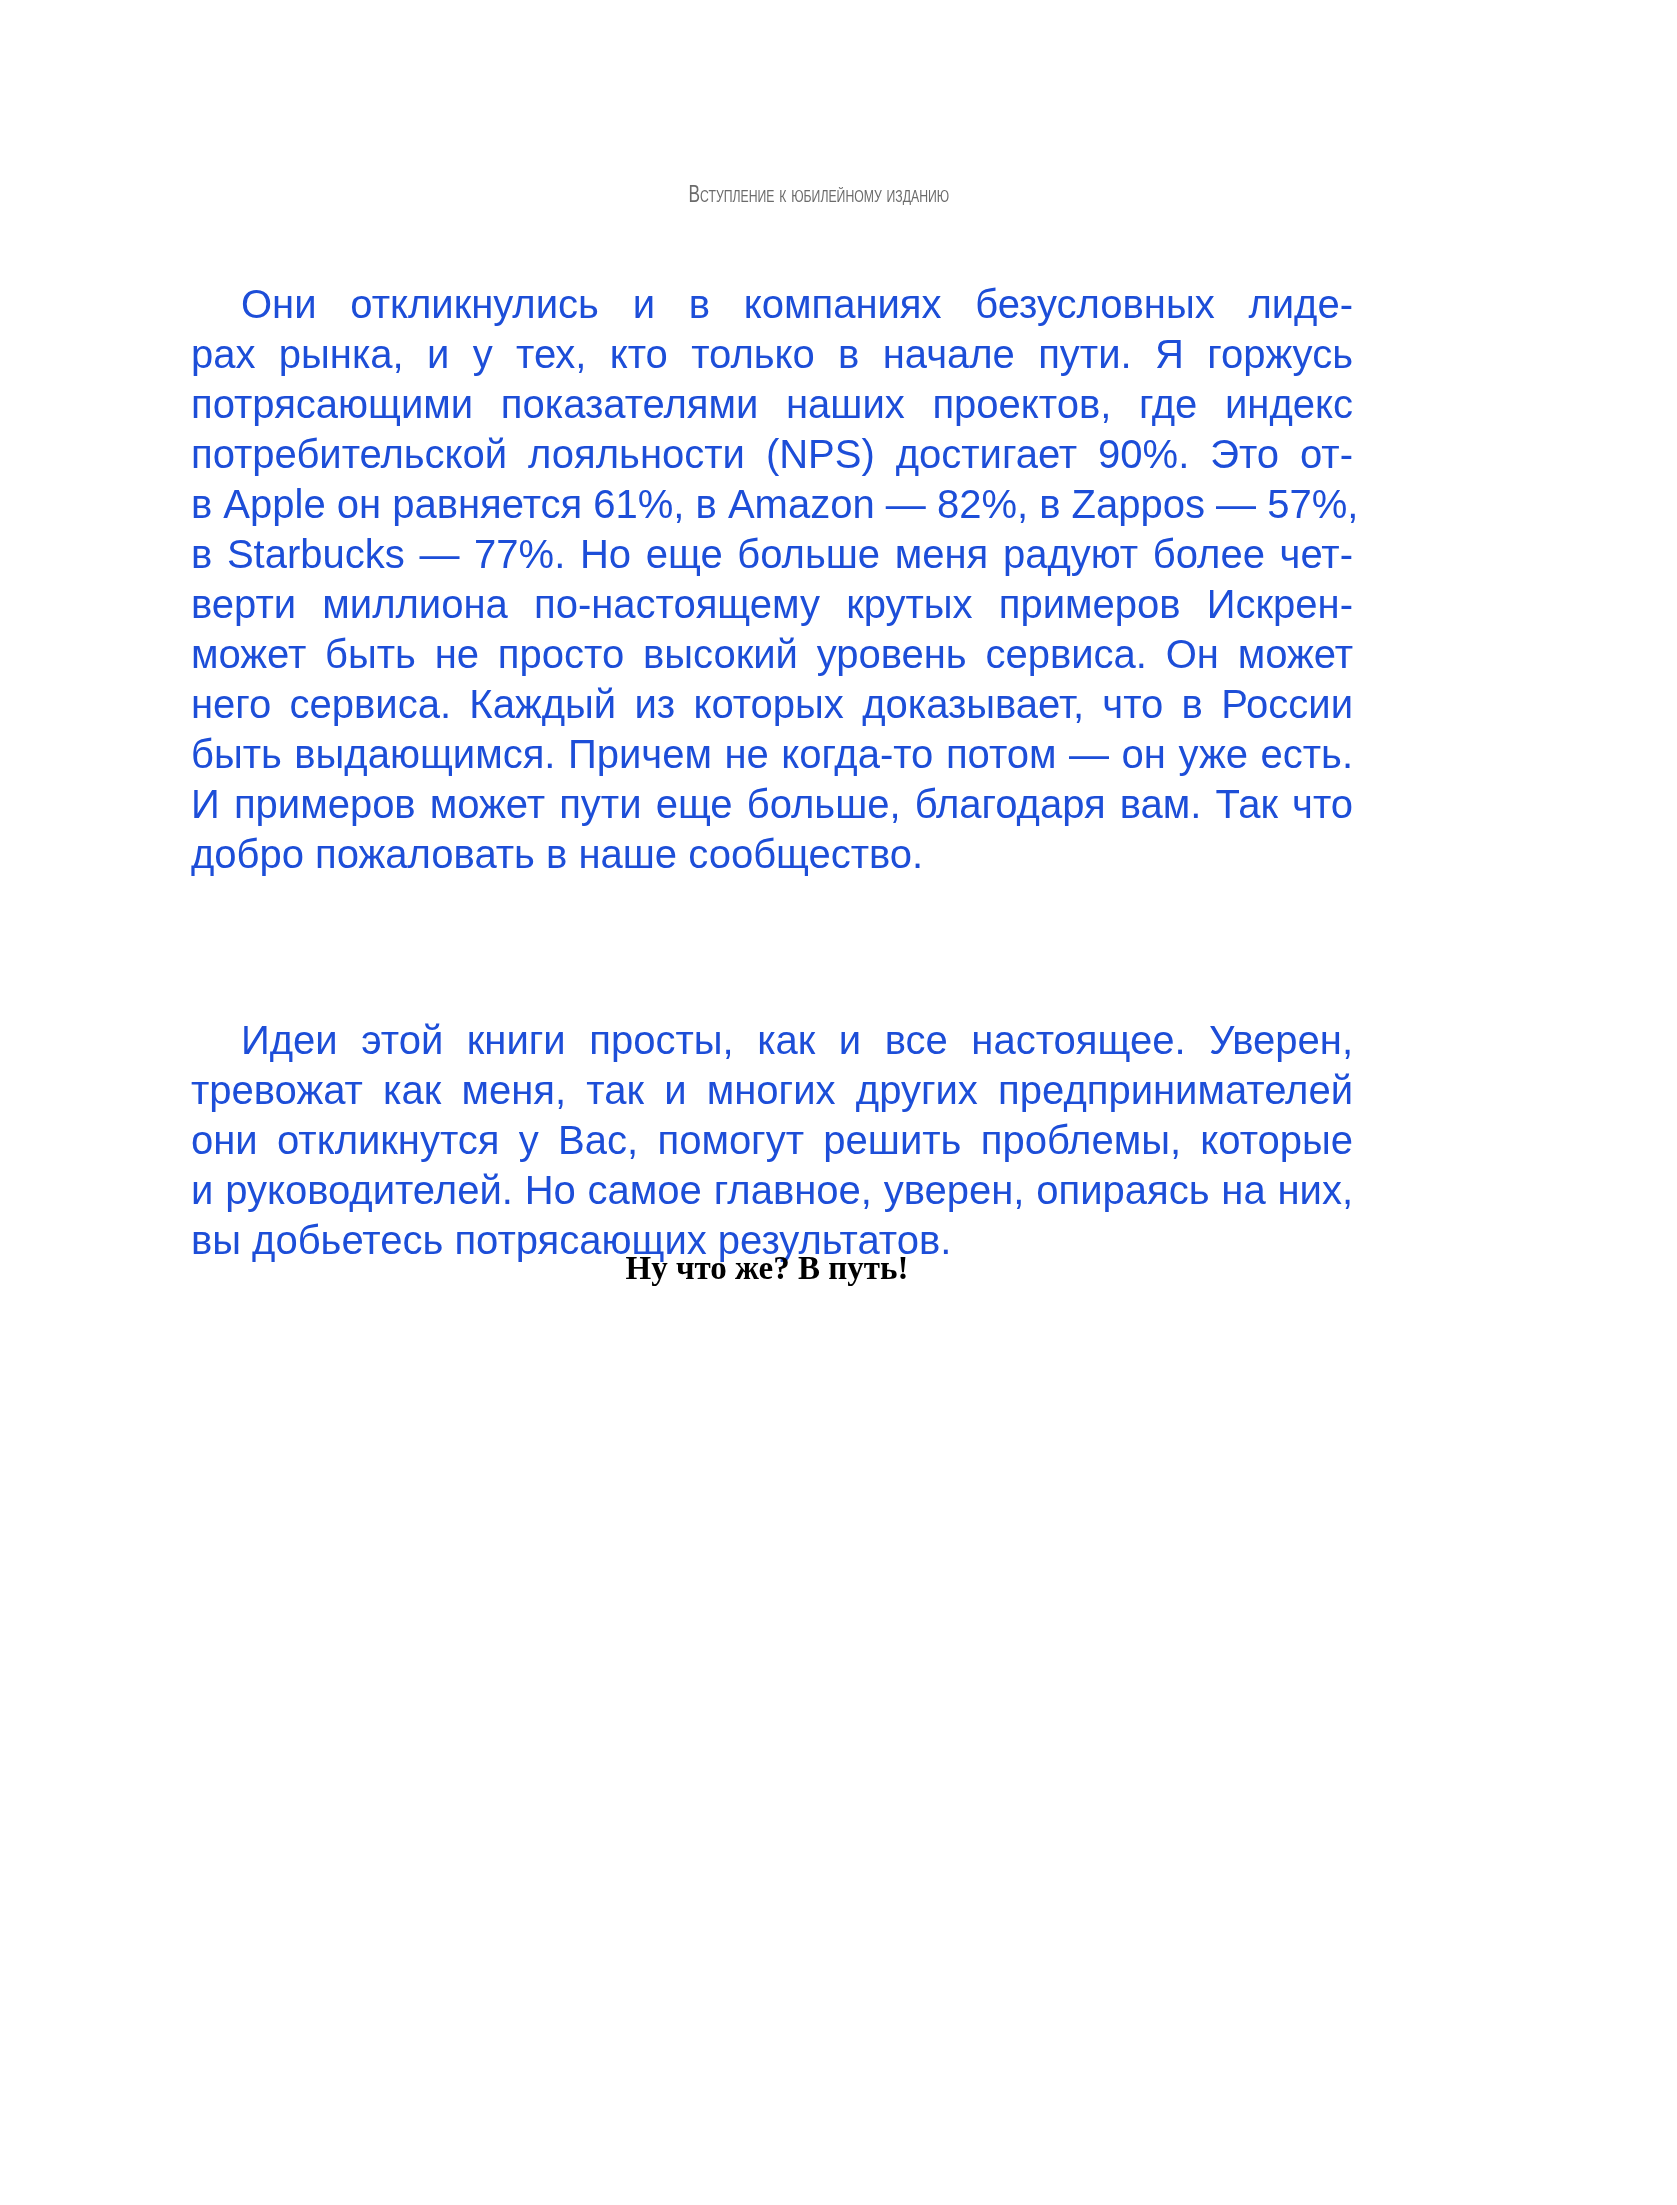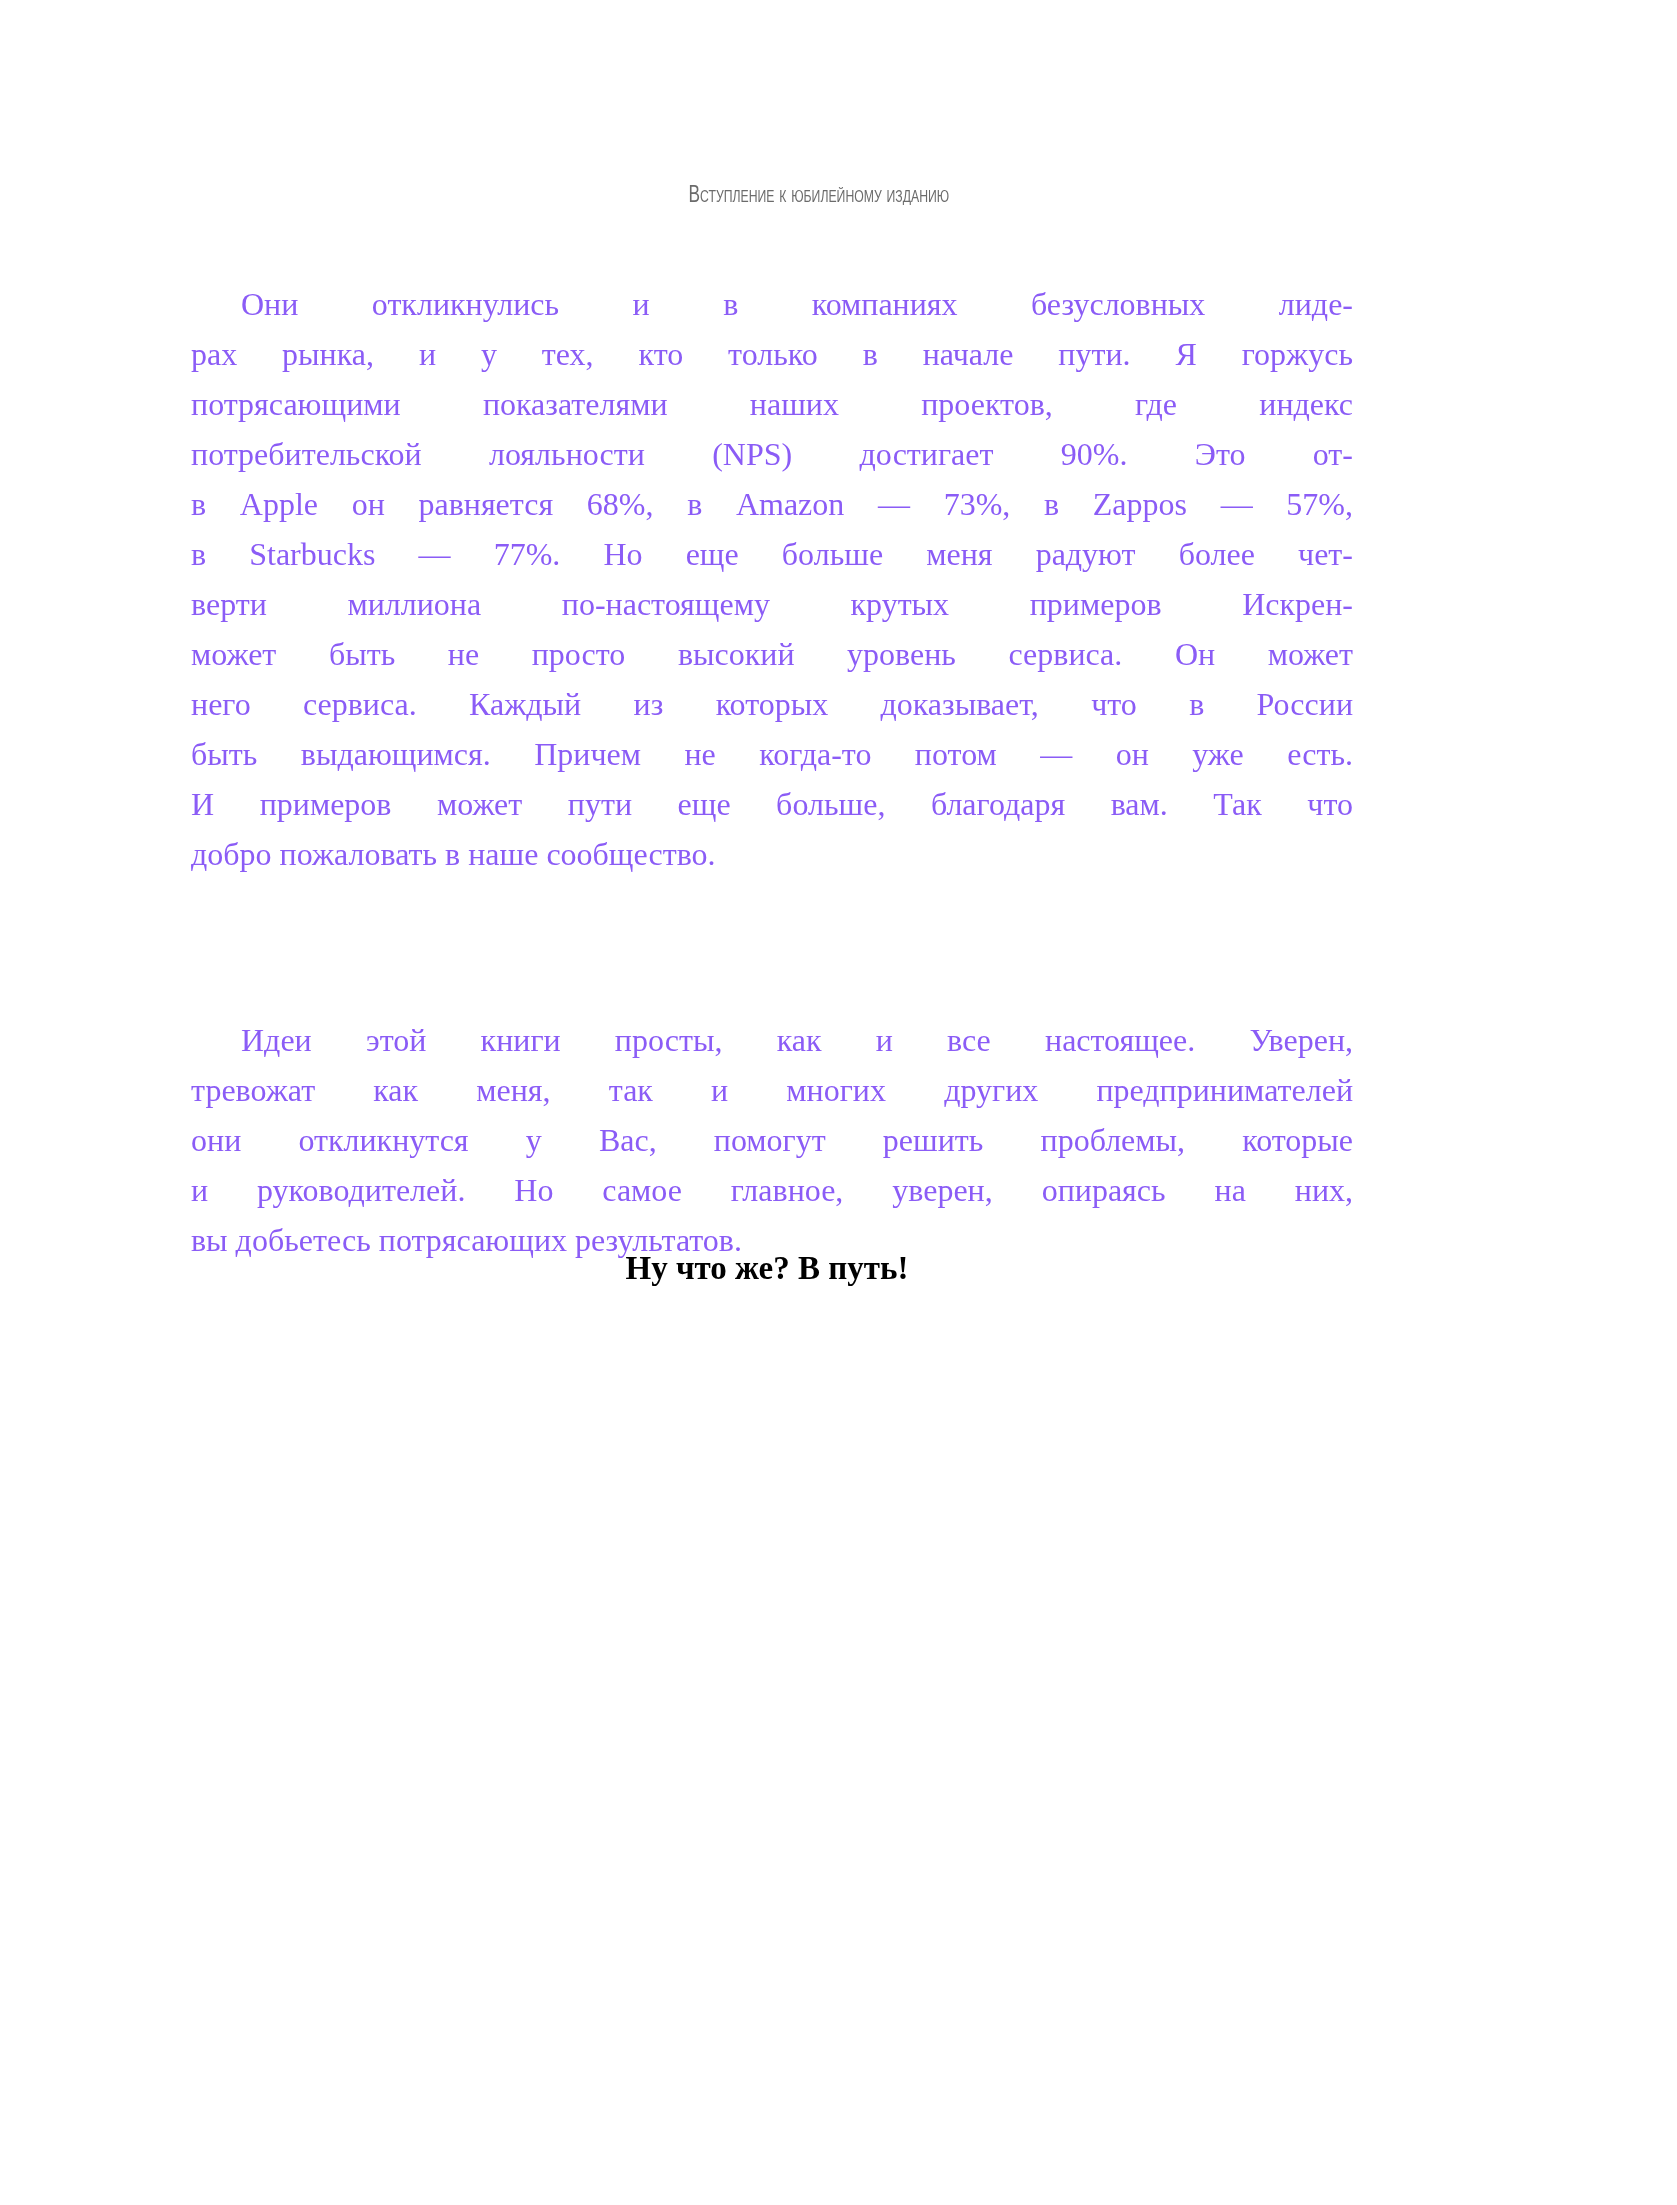--- a/index.html
+++ b/index.html
@@ -5,21 +5,21 @@
   html, body { margin: 0; padding: 0; background: #ffffff; }
   body { width: 1678px; height: 2205px; position: relative; overflow: hidden; }
   .running-head {
     position: absolute; top: 180px; left: 0; width: 1678px; text-align: center;
     font-family: "Liberation Sans", sans-serif; font-size: 24px; color: #6b6b6b;
     transform: scaleX(0.72); transform-origin: 767px 0;
     letter-spacing: 0px; font-variant: small-caps;
   }
   .body-text {
     position: absolute; left: 191px; width: 1162px;
-    font-family: Liberation Serif, serif; font-size: 32px; color: #8b5cf6;
+    font-family: Liberation Sans, sans-serif; font-size: 40px; color: #1d4ed8;
   }
   .line {
     height: 50px; line-height: 50px; white-space: nowrap;
     text-align: justify; text-align-last: justify;
   }
   .line.last { text-align-last: left; }
   .line.indent { padding-left: 50px; }
   .para1 { top: 279px; }
   .para2 { top: 1015px; }
   .closing {
@@ -30,21 +30,21 @@
 </head>
 <body>
 
 <div class="running-head">Вступление к юбилейному изданию</div>
 
 <div class="body-text para1">
   <div class="line indent">Они откликнулись и в компаниях безусловных лиде-</div>
   <div class="line">рах рынка, и у тех, кто только в начале пути. Я горжусь</div>
   <div class="line">потрясающими показателями наших проектов, где индекс</div>
   <div class="line">потребительской лояльности (NPS) достигает 90%. Это от-</div>
-  <div class="line">в Apple он равняется 68%, в Amazon — 73%, в Zappos — 57%,</div>
+  <div class="line">в Apple он равняется 61%, в Amazon — 82%, в Zappos — 57%,</div>
   <div class="line">в Starbucks — 77%. Но еще больше меня радуют более чет-</div>
   <div class="line">верти миллиона по-настоящему крутых примеров Искрен-</div>
   <div class="line">может быть не просто высокий уровень сервиса. Он может</div>
   <div class="line">него сервиса. Каждый из которых доказывает, что в России</div>
   <div class="line">быть выдающимся. Причем не когда-то потом — он уже есть.</div>
   <div class="line">И примеров может пути еще больше, благодаря вам. Так что</div>
   <div class="line last">добро пожаловать в наше сообщество.</div>
 </div>
 
 <div class="body-text para2">

